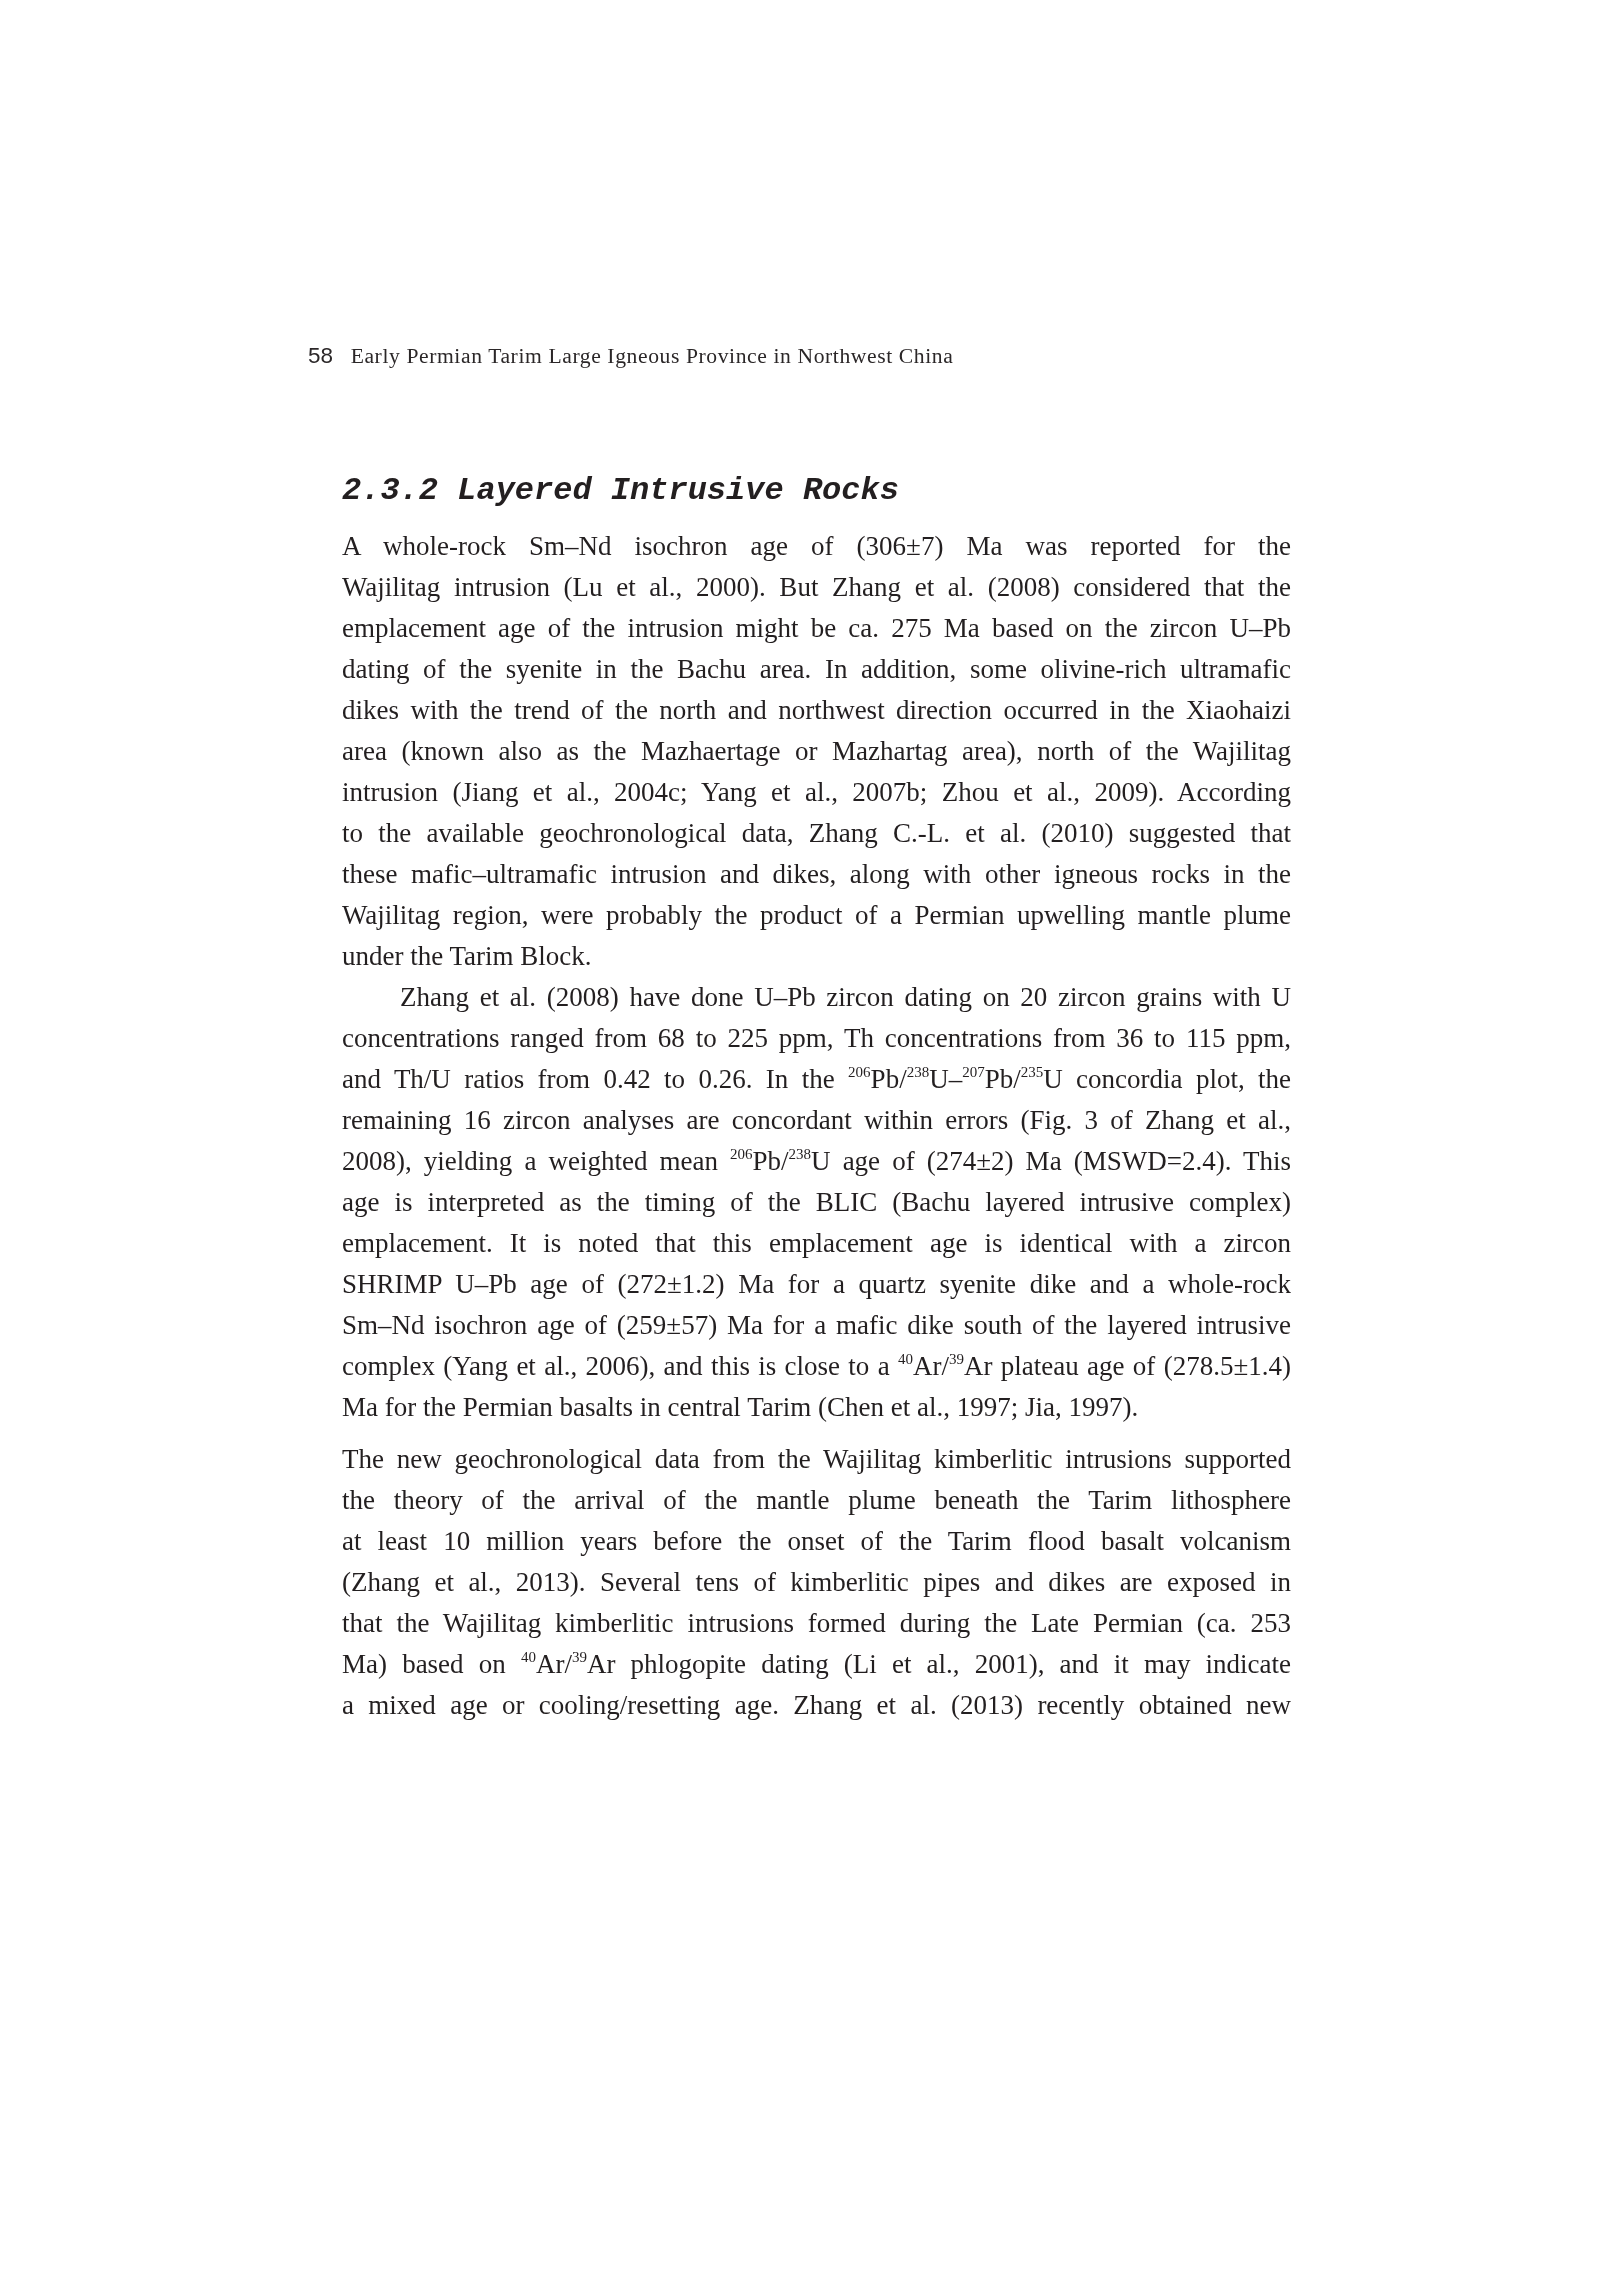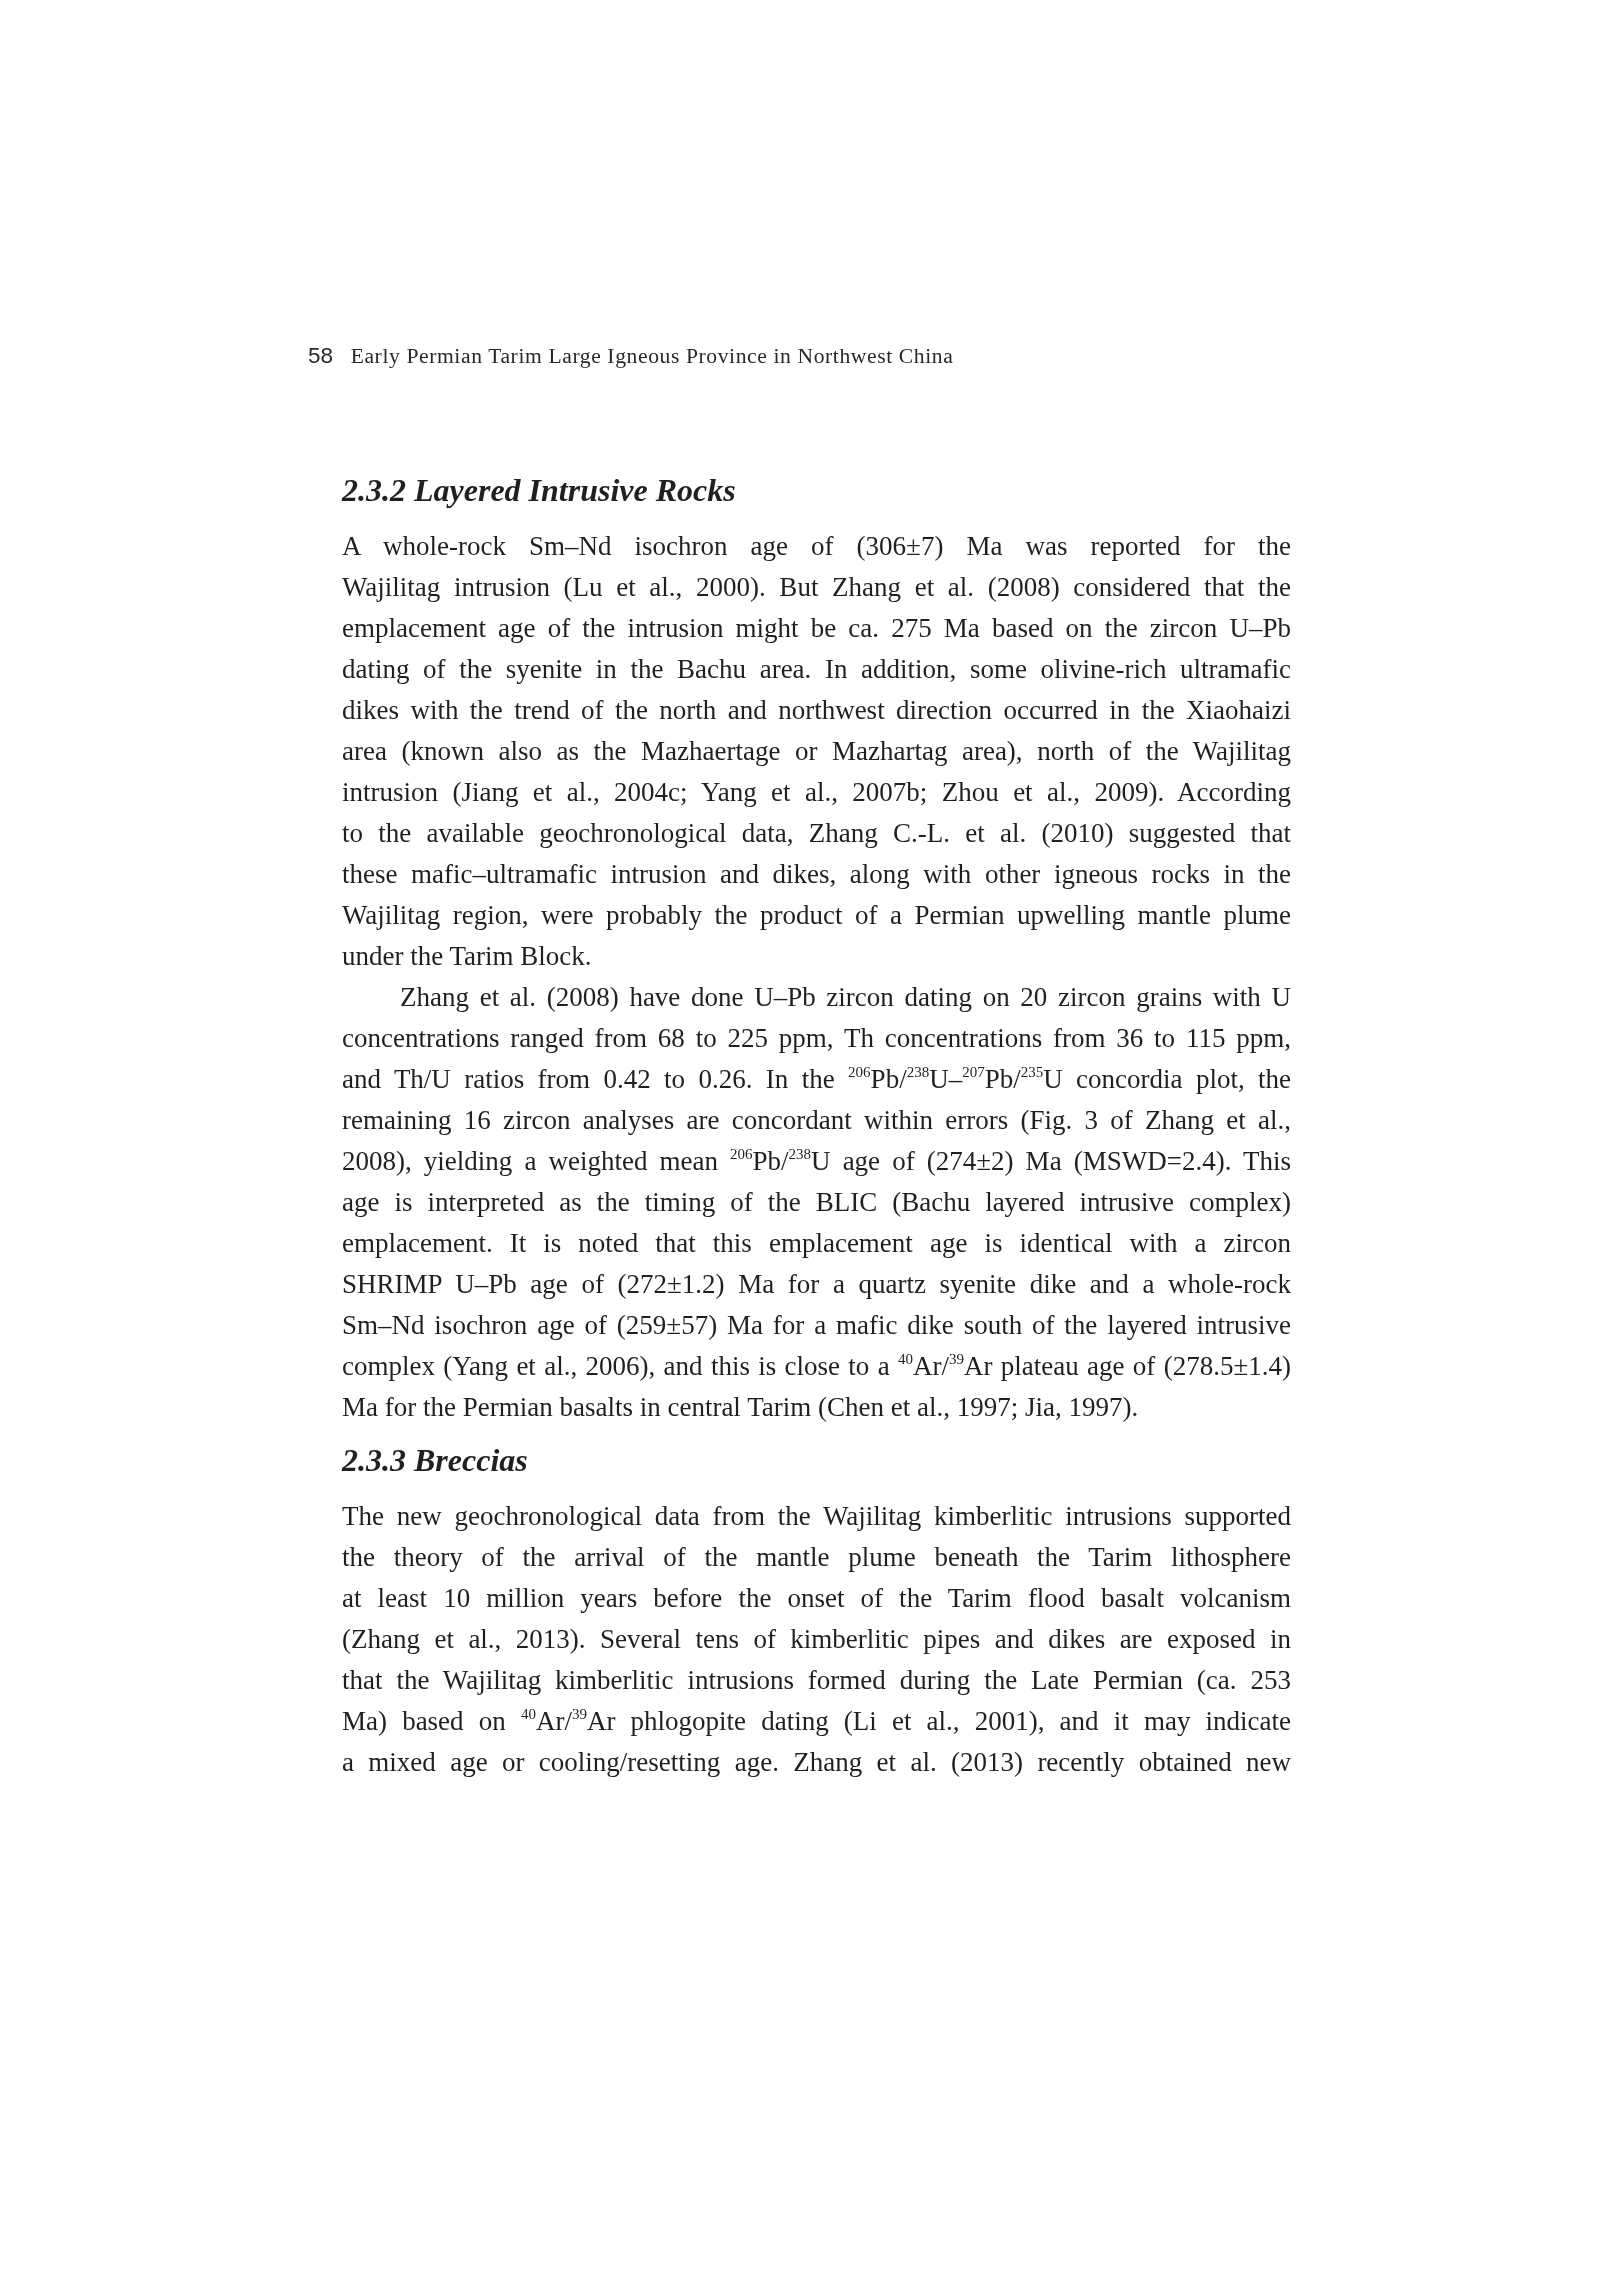--- a/index.html
+++ b/index.html
@@ -34,21 +34,21 @@
       letter-spacing: 0.6px;
       font-size: 21.6px;
     }
     .content {
       position: absolute;
       left: 342px;
       top: 469px;
       width: 949px;
     }
     h2.section-heading {
-      font-family: Liberation Serif, serif;
+      font-family: Liberation Mono, monospace;
       font-style: italic;
       font-weight: bold;
       font-size: 32px;
       line-height: 43px;
       margin: 0 0 13.7px 0;
       color: #231f20;
     }
     p.body-para {
       font-size: 27px;
       line-height: 41px;
@@ -99,21 +99,20 @@
     <span class="line">age is interpreted as the timing of the BLIC (Bachu layered intrusive complex)</span>
     <span class="line">emplacement. It is noted that this emplacement age is identical with a zircon</span>
     <span class="line">SHRIMP U–Pb age of (272±1.2) Ma for a quartz syenite dike and a whole-rock</span>
     <span class="line">Sm–Nd isochron age of (259±57) Ma for a mafic dike south of the layered intrusive</span>
     <span class="line"><span>complex (Yang et al., 2006), and this is close to a </span><sup>40</sup><span>Ar/</span><sup>39</sup><span>Ar plateau age of (278.5±1.4)</span></span>
     <span class="line last">Ma for the Permian basalts in central Tarim (Chen et al., 1997; Jia, 1997).</span>
   </p>
 
   <div class="spacer-after-para"></div>
 
-  <h2 class="section-heading">2.3.3 Breccias</h2>
 
   <p class="body-para">
     <span class="line">The new geochronological data from the Wajilitag kimberlitic intrusions supported</span>
     <span class="line">the theory of the arrival of the mantle plume beneath the Tarim lithosphere</span>
     <span class="line">at least 10 million years before the onset of the Tarim flood basalt volcanism</span>
     <span class="line">(Zhang et al., 2013). Several tens of kimberlitic pipes and dikes are exposed in</span>
     <span class="line">that the Wajilitag kimberlitic intrusions formed during the Late Permian (ca. 253</span>
     <span class="line"><span>Ma) based on </span><sup>40</sup><span>Ar/</span><sup>39</sup><span>Ar phlogopite dating (Li et al., 2001), and it may indicate</span></span>
     <span class="line">a mixed age or cooling/resetting age. Zhang et al. (2013) recently obtained new</span>
   </p>

